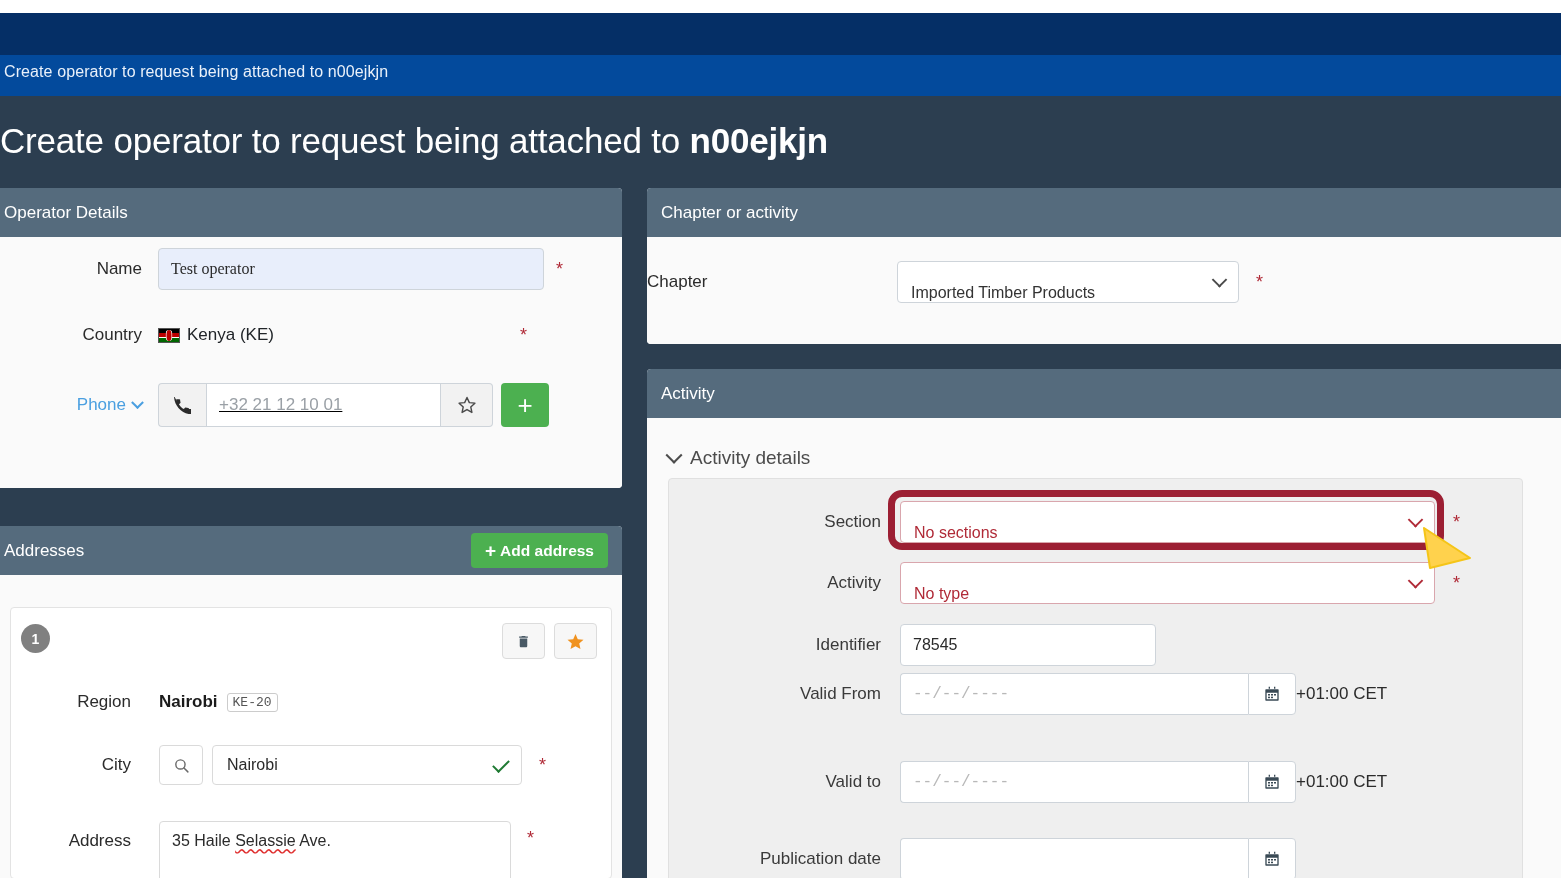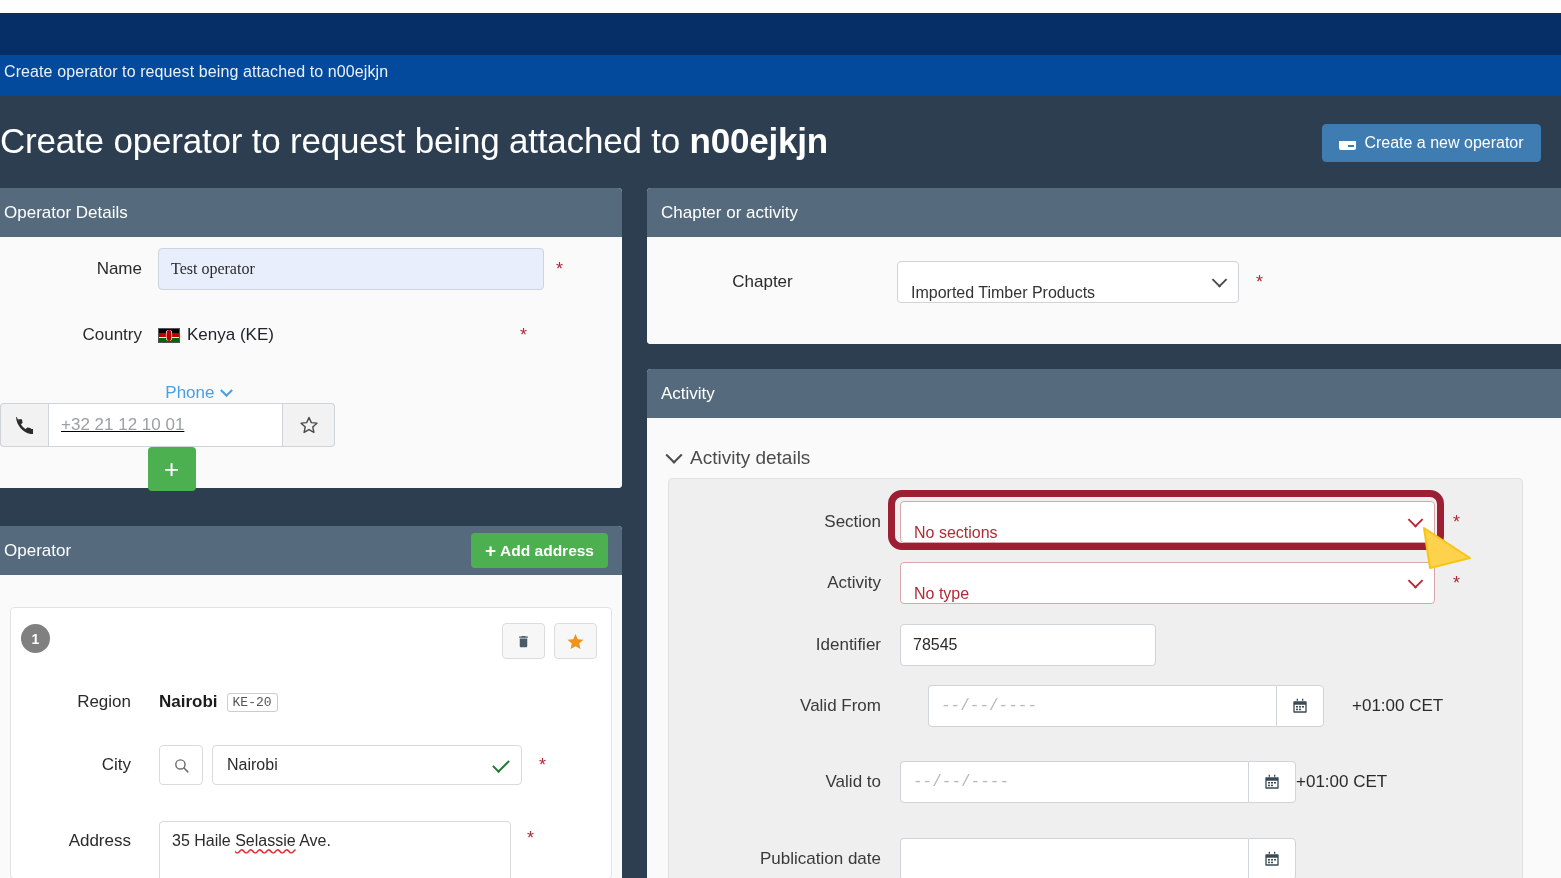--- a/index.html
+++ b/index.html
@@ -131,21 +131,21 @@
     background: #ffffff; font-size: 16px; color: #2b2b2b;
     padding: 0 12px; display: flex; align-items: center;
     font-family: "Liberation Sans", sans-serif;
   }
   .inp.filled-blue { background: #e8eefb; border-color: #ced4da; font-family: Liberation Serif, serif; }
 
   
   #row-name { position: absolute; left: 0px; top: 248px; }
   #row-name .finput { width: 386px; }
   #row-country { position: absolute; left: 0px; top: 325px; }
-  #row-phone { position: absolute; left: 0px; top: 383px; flex-direction: column; }
+  #row-phone { position: absolute; left: 0px; top: 383px; }
 
   .country-value {
     font-size: 17px; color: #212529;
     display: flex; align-items: center; gap: 7px;
   }
   .flag {
     width: 22px; height: 15px; flex: none;
     background: linear-gradient(to bottom,
       #000 0%, #000 28%,
       #fff 28%, #fff 33%,
@@ -261,21 +261,21 @@
   .squiggle {
     display: inline-block;
     text-decoration: underline wavy #e03131;
     text-decoration-skip-ink: none;
     text-underline-offset: 2px;
   }
 
   
   #row-chapter { position: absolute; left: 647px; top: 261px; display: flex; align-items: center; }
   .rlabel {
-    width: 250px; text-align: center; padding-right: 19px; flex: none;
+    width: 250px; text-align: left; padding-right: 19px; flex: none;
     font-size: 17px; color: #2b2b2b;
   }
   .select {
     height: 42px; border: 1px solid #ced4da; border-radius: 4px;
     background: #ffffff; display: flex; align-items: flex-end;
     padding: 0 34px 0 13px; font-size: 16px; color: #333;
     position: relative; cursor: pointer;
   }
   .select .caret {
     position: absolute; right: 13px; top: 50%;
@@ -298,21 +298,21 @@
   .activity-inner {
     position: absolute; left: 668px; top: 478px;
     width: 855px; height: 411px;
     background: #efefef; border: 1px solid #e0e0e0; border-radius: 4px;
   }
 
   .arow { display: flex; align-items: center; position: absolute; left: 0; }
   #a-section { top: 22px; }
   #a-activity { top: 83px; }
   #a-identifier { top: 145px; }
-  #a-validfrom { top: 206px; gap: 28px; }
+  #a-validfrom { top: 194px; }
   #a-validto { top: 282px; }
   #a-pubdate { top: 359px; }
 
   .alabel {
     width: 231px; text-align: right; padding-right: 19px; flex: none;
     font-size: 17px; color: #3a3a3a;
   }
 
   .select-danger {
     border: 1px solid #d9a6ad !important;
@@ -366,24 +366,20 @@
 
   <div class="topwhite"></div>
   <div class="navybar"></div>
 
   <div class="bluebar"></div>
   <div class="bluebar-text">Create operator to request being attached to n00ejkjn</div>
 
   <div class="page-header"></div>
   <div class="page-title"><span>Create operator to request being attached to </span><b>n00ejkjn</b></div>
 
-  <div class="btn-new-operator">
-    <span class="card-icon"></span>
-    <span>Create a new operator</span>
-  </div>
 
   <div class="panel" id="panel-operator">
     <div class="panel-head">
       <span class="panel-head-title">Operator Details</span>
     </div>
     <div class="panel-body" style="height:251px;"></div>
   </div>
 
   <div class="frow" id="row-name">
     <span class="flabel">Name</span>
@@ -417,21 +413,21 @@
         <svg width="20" height="20" viewBox="0 0 24 24" fill="none" stroke="#4a4a4a" stroke-width="1.7" stroke-linejoin="round">
             <polygon points="12,3 14.8,9.1 21.5,9.8 16.5,14.3 17.9,20.9 12,17.5 6.1,20.9 7.5,14.3 2.5,9.8 9.2,9.1"></polygon>
           </svg>
       </span>
     </span>
     <span class="phone-add">+</span>
   </div>
 
   <div class="panel" id="panel-addresses">
     <div class="panel-head">
-      <span class="panel-head-title">Operator</span>
+      <span class="panel-head-title">Addresses</span>
       <span class="add-address-btn">
         <span class="plusglyph">+</span>
         <span>Add address</span>
       </span>
     </div>
     <div class="panel-body" style="height:311px;"></div>
   </div>
 
   <div class="addr-card">
     <div class="addr-num">1</div>

